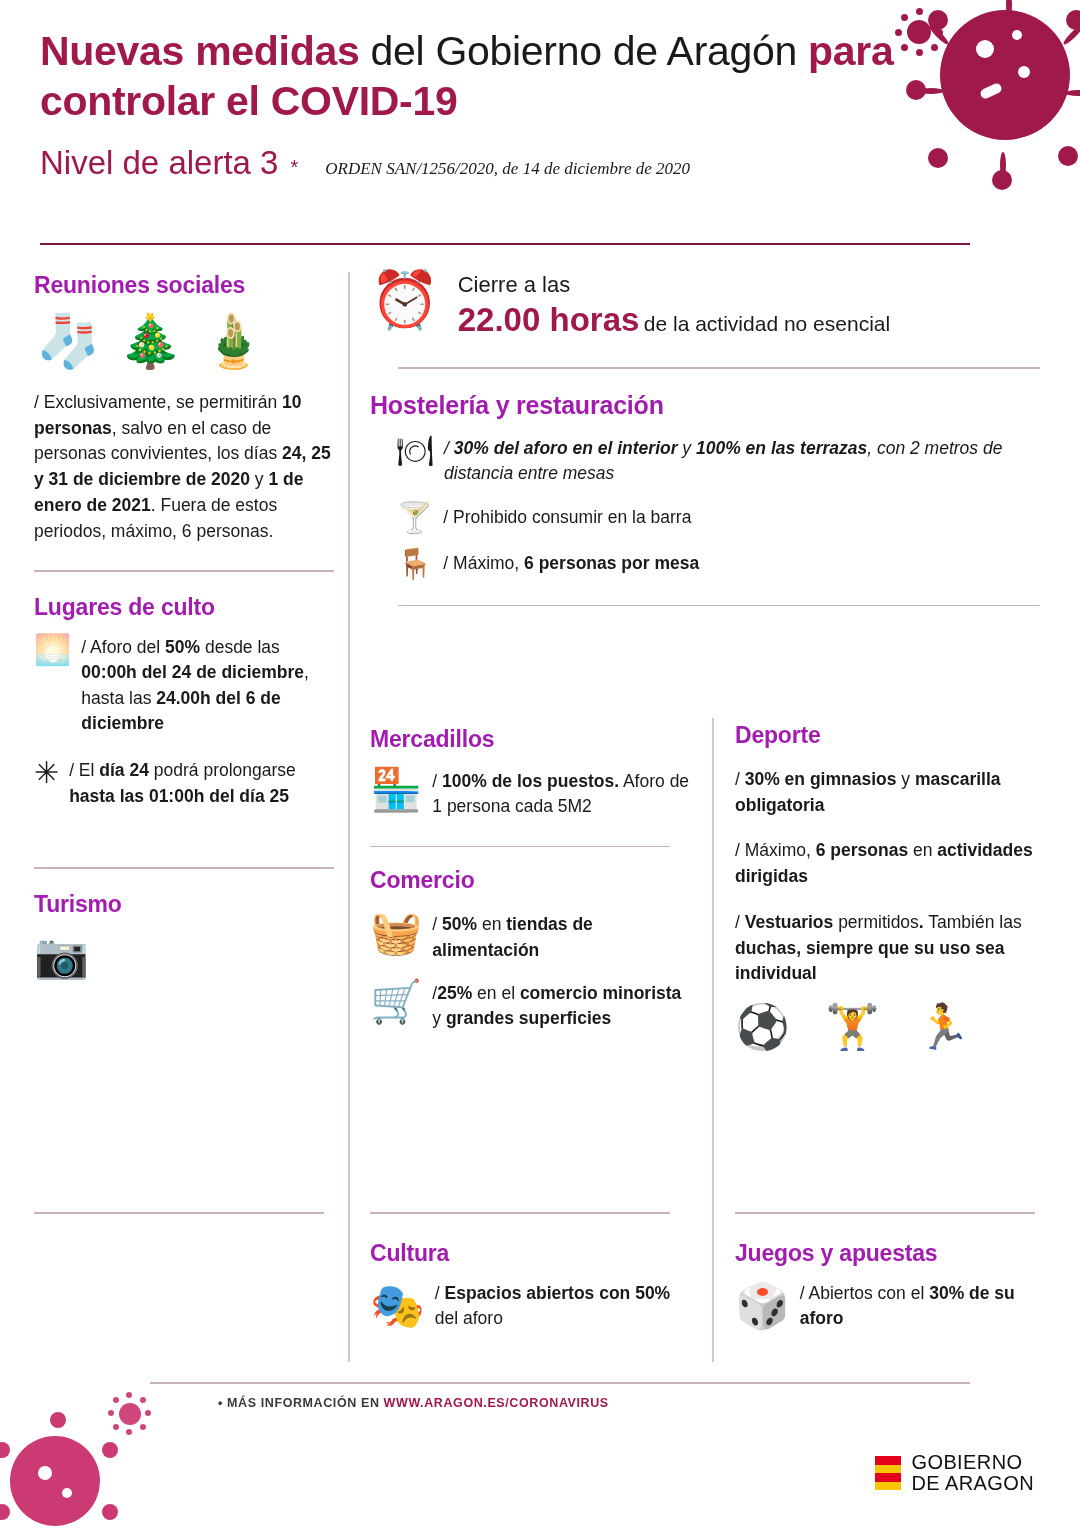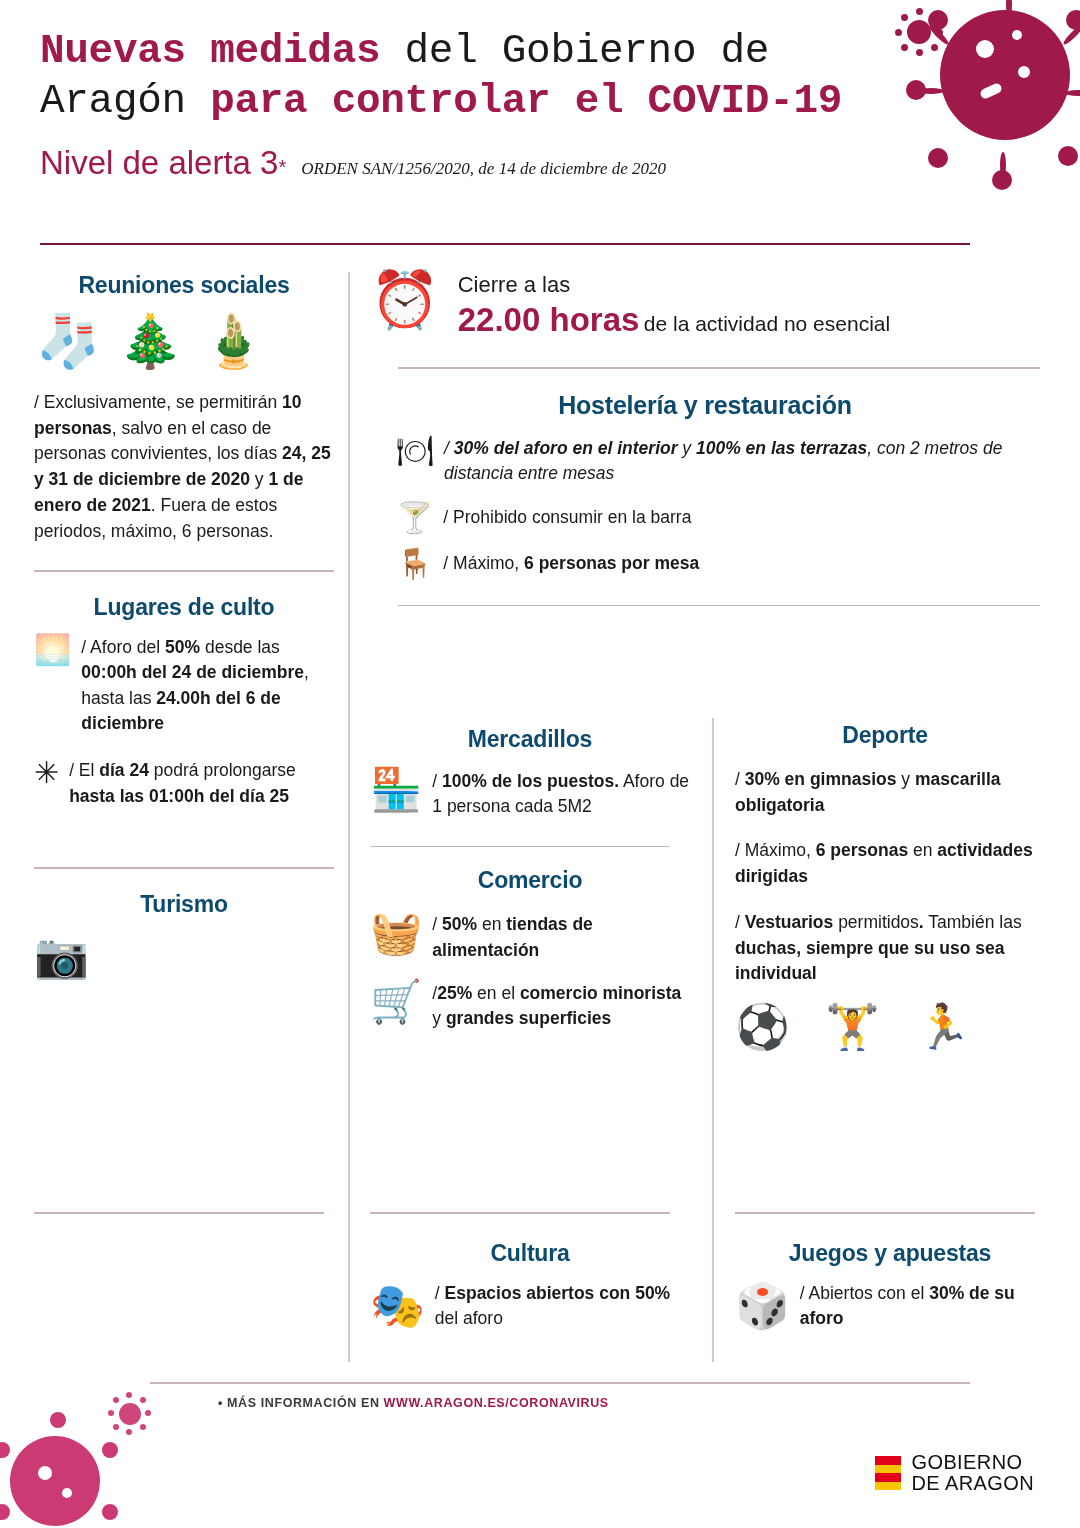--- a/index.html
+++ b/index.html
@@ -16,44 +16,42 @@
   
   .virus{position:absolute;pointer-events:none;}
   .virus .core{position:absolute;border-radius:50%;}
   .virus .spike{position:absolute;border-radius:50%;}
 
   
   .header{position:absolute;left:40px;top:26px;width:880px;}
   .title{
     font-size:41px;line-height:1.22;font-weight:400;color:#1a1a1a;
     letter-spacing:-0.3px;
-    font-family:Liberation Mono, monospace;
   }
   .title .mag{color:#a0194b;font-weight:bold;}
-  .subtitle-row{display:flex;align-items:baseline;margin-top:18px;}
+  .subtitle-row{display:flex;align-items:baseline;margin-top:18px;gap:12px;}
   .alert-level{font-size:33px;color:#a0194b;font-weight:400;}
   .alert-star{font-size:20px;color:#a0194b;vertical-align:super;}
   .order-ref{
     font-style:italic;font-size:17px;color:#1a1a1a;margin-left:15px;
     font-family:"Liberation Serif", serif;
   }
   .header-rule{
     position:absolute;left:40px;top:243px;width:930px;height:2px;background:#7d1440;
   }
 
   
   .col-left{position:absolute;left:34px;top:272px;width:300px;}
   .divider-v{position:absolute;width:2px;background:#d9c5ce;}
   .col-mid{position:absolute;left:370px;top:272px;width:330px;}
   .col-right{position:absolute;left:735px;top:720px;width:300px;}
 
   h2.sec{
-    color:#0c4a6e;font-size:23px;font-weight:bold;margin:0 0 12px 0;
+    color:#a21caf;font-size:23px;font-weight:bold;margin:0 0 12px 0;
     letter-spacing:-0.2px;
-    text-align:center;
   }
   h2.sec.big{font-size:25px;}
 
   .para{font-size:17.5px;line-height:1.47;color:#1a1a1a;}
   .para b{font-weight:bold;}
   .item{display:flex;gap:10px;margin-bottom:16px;}
   .item .txt{font-size:17.5px;line-height:1.45;}
   .ico{flex:0 0 auto;font-size:30px;line-height:1;}
   .hr{height:1.5px;background:#c9b3bd;margin:26px 0 22px 0;}
   .hr-wide{height:1.5px;background:#c9b3bd;}

